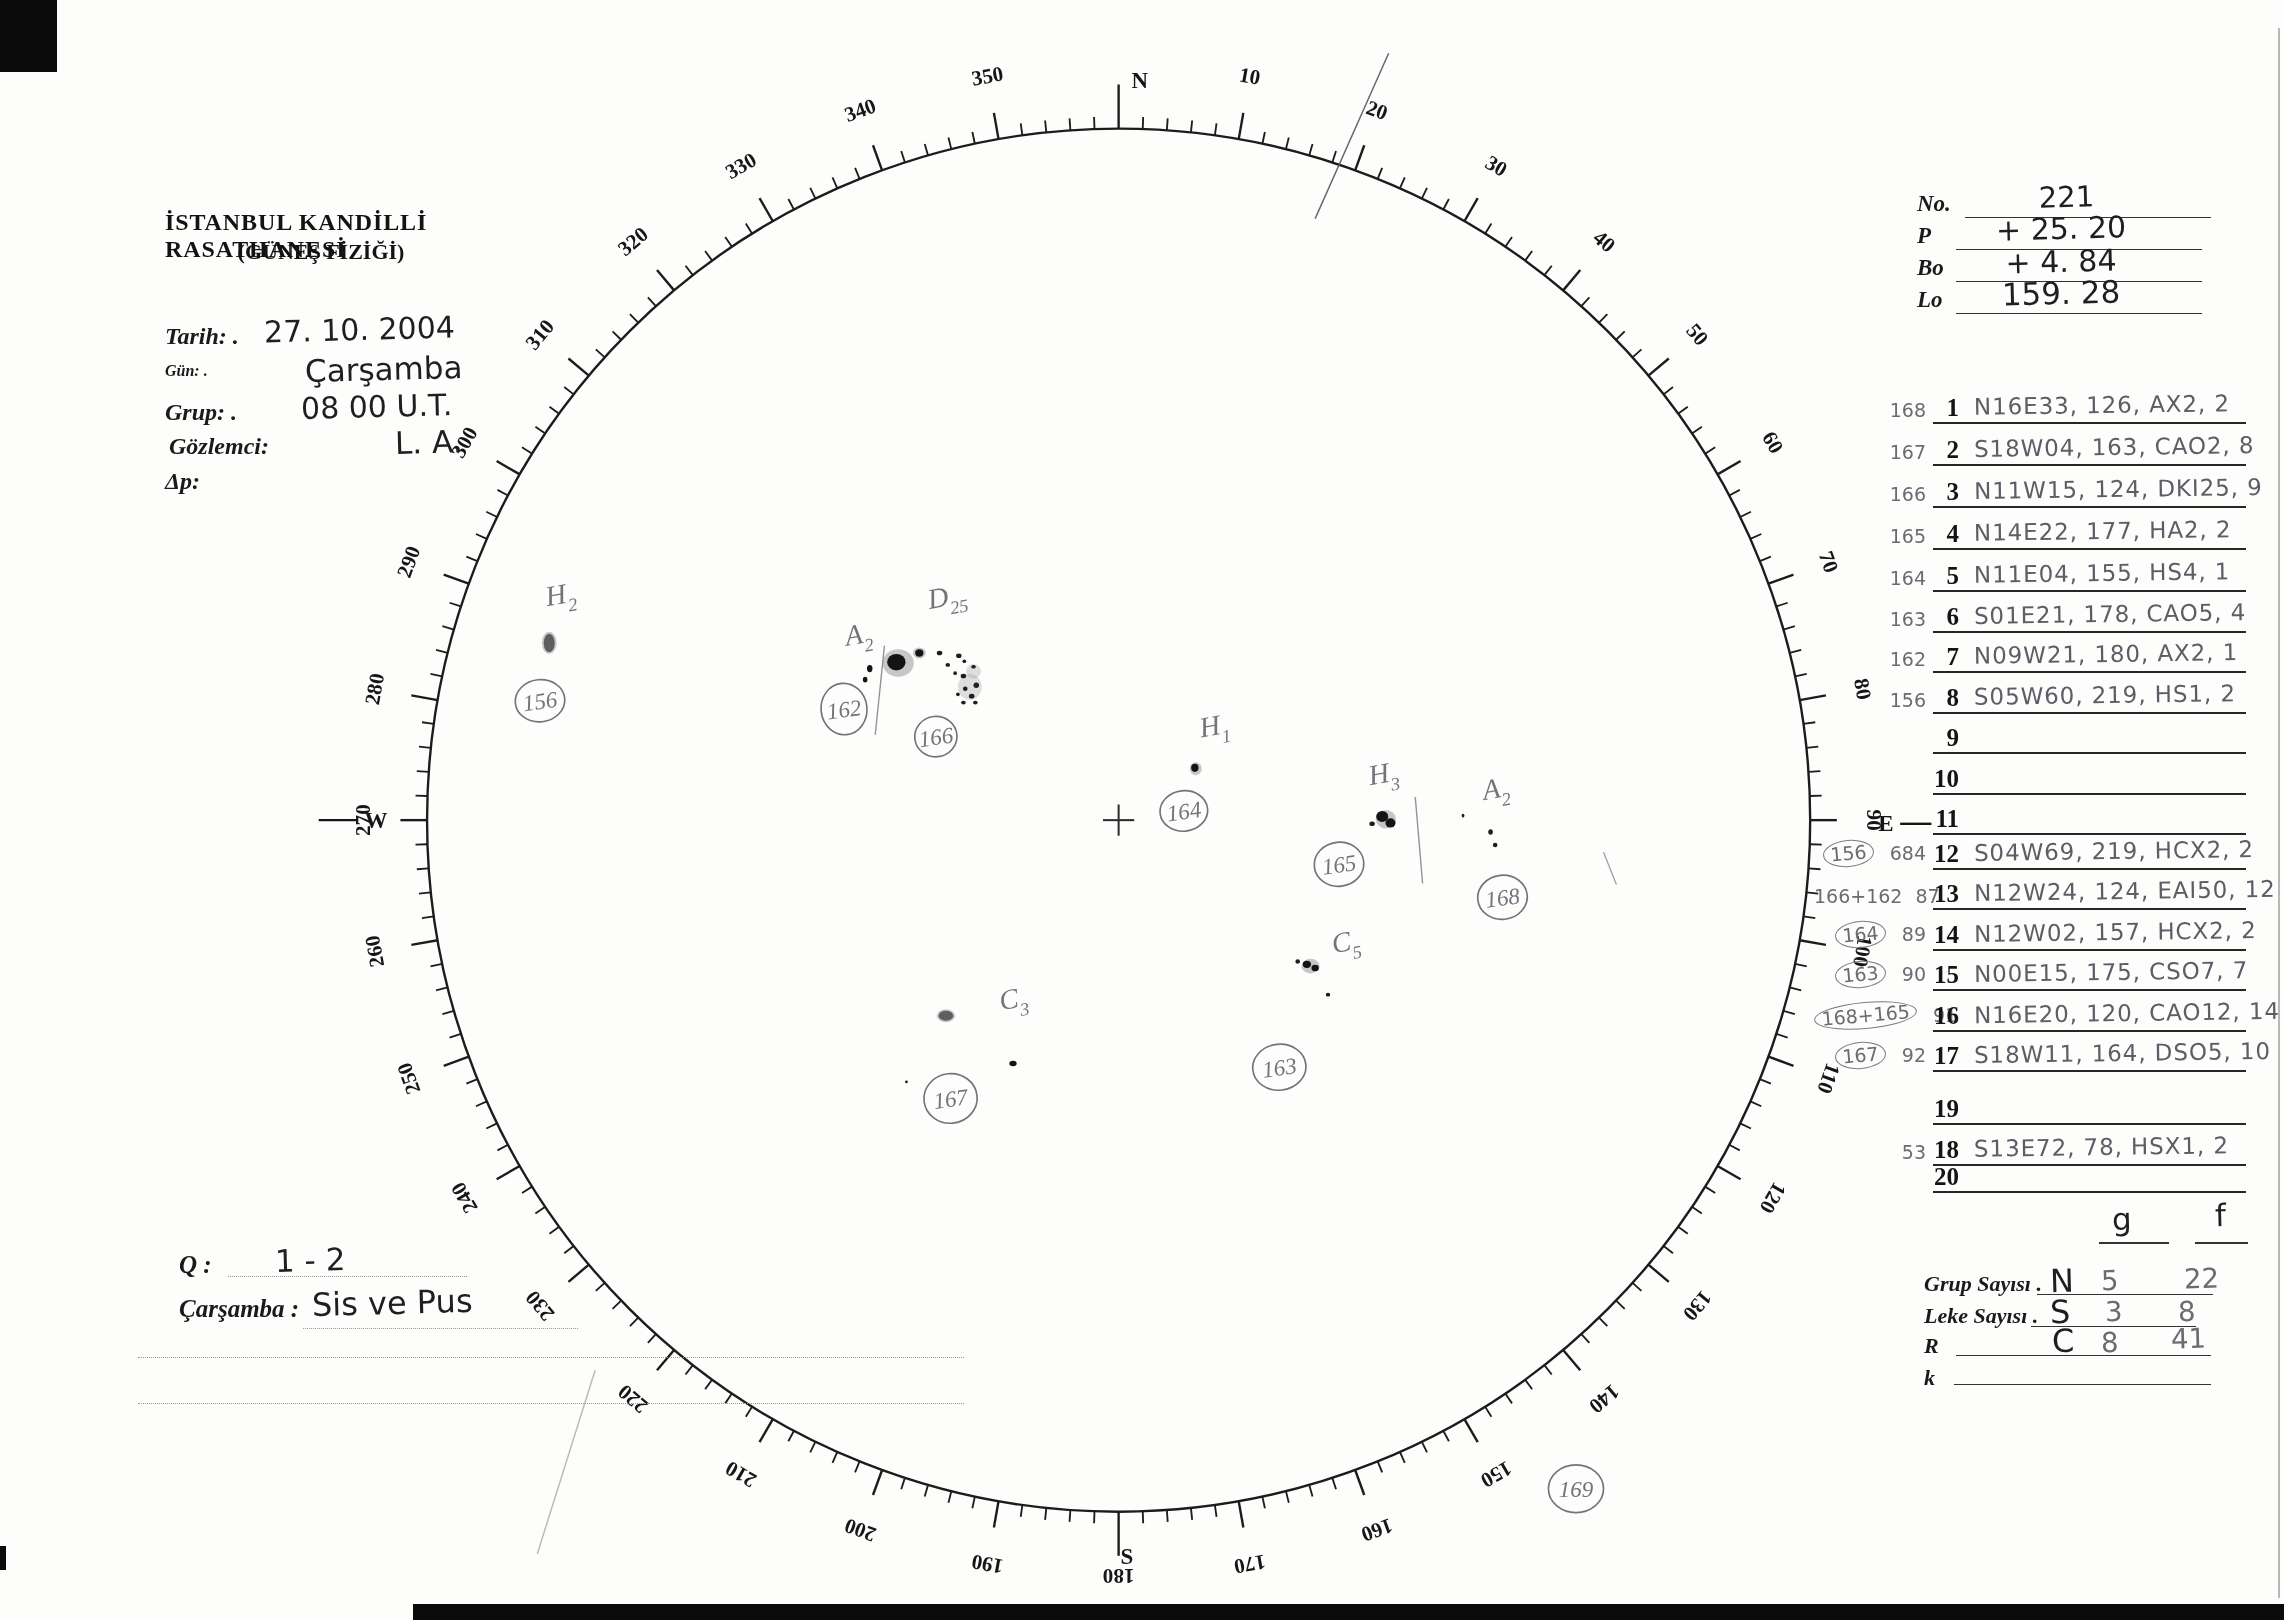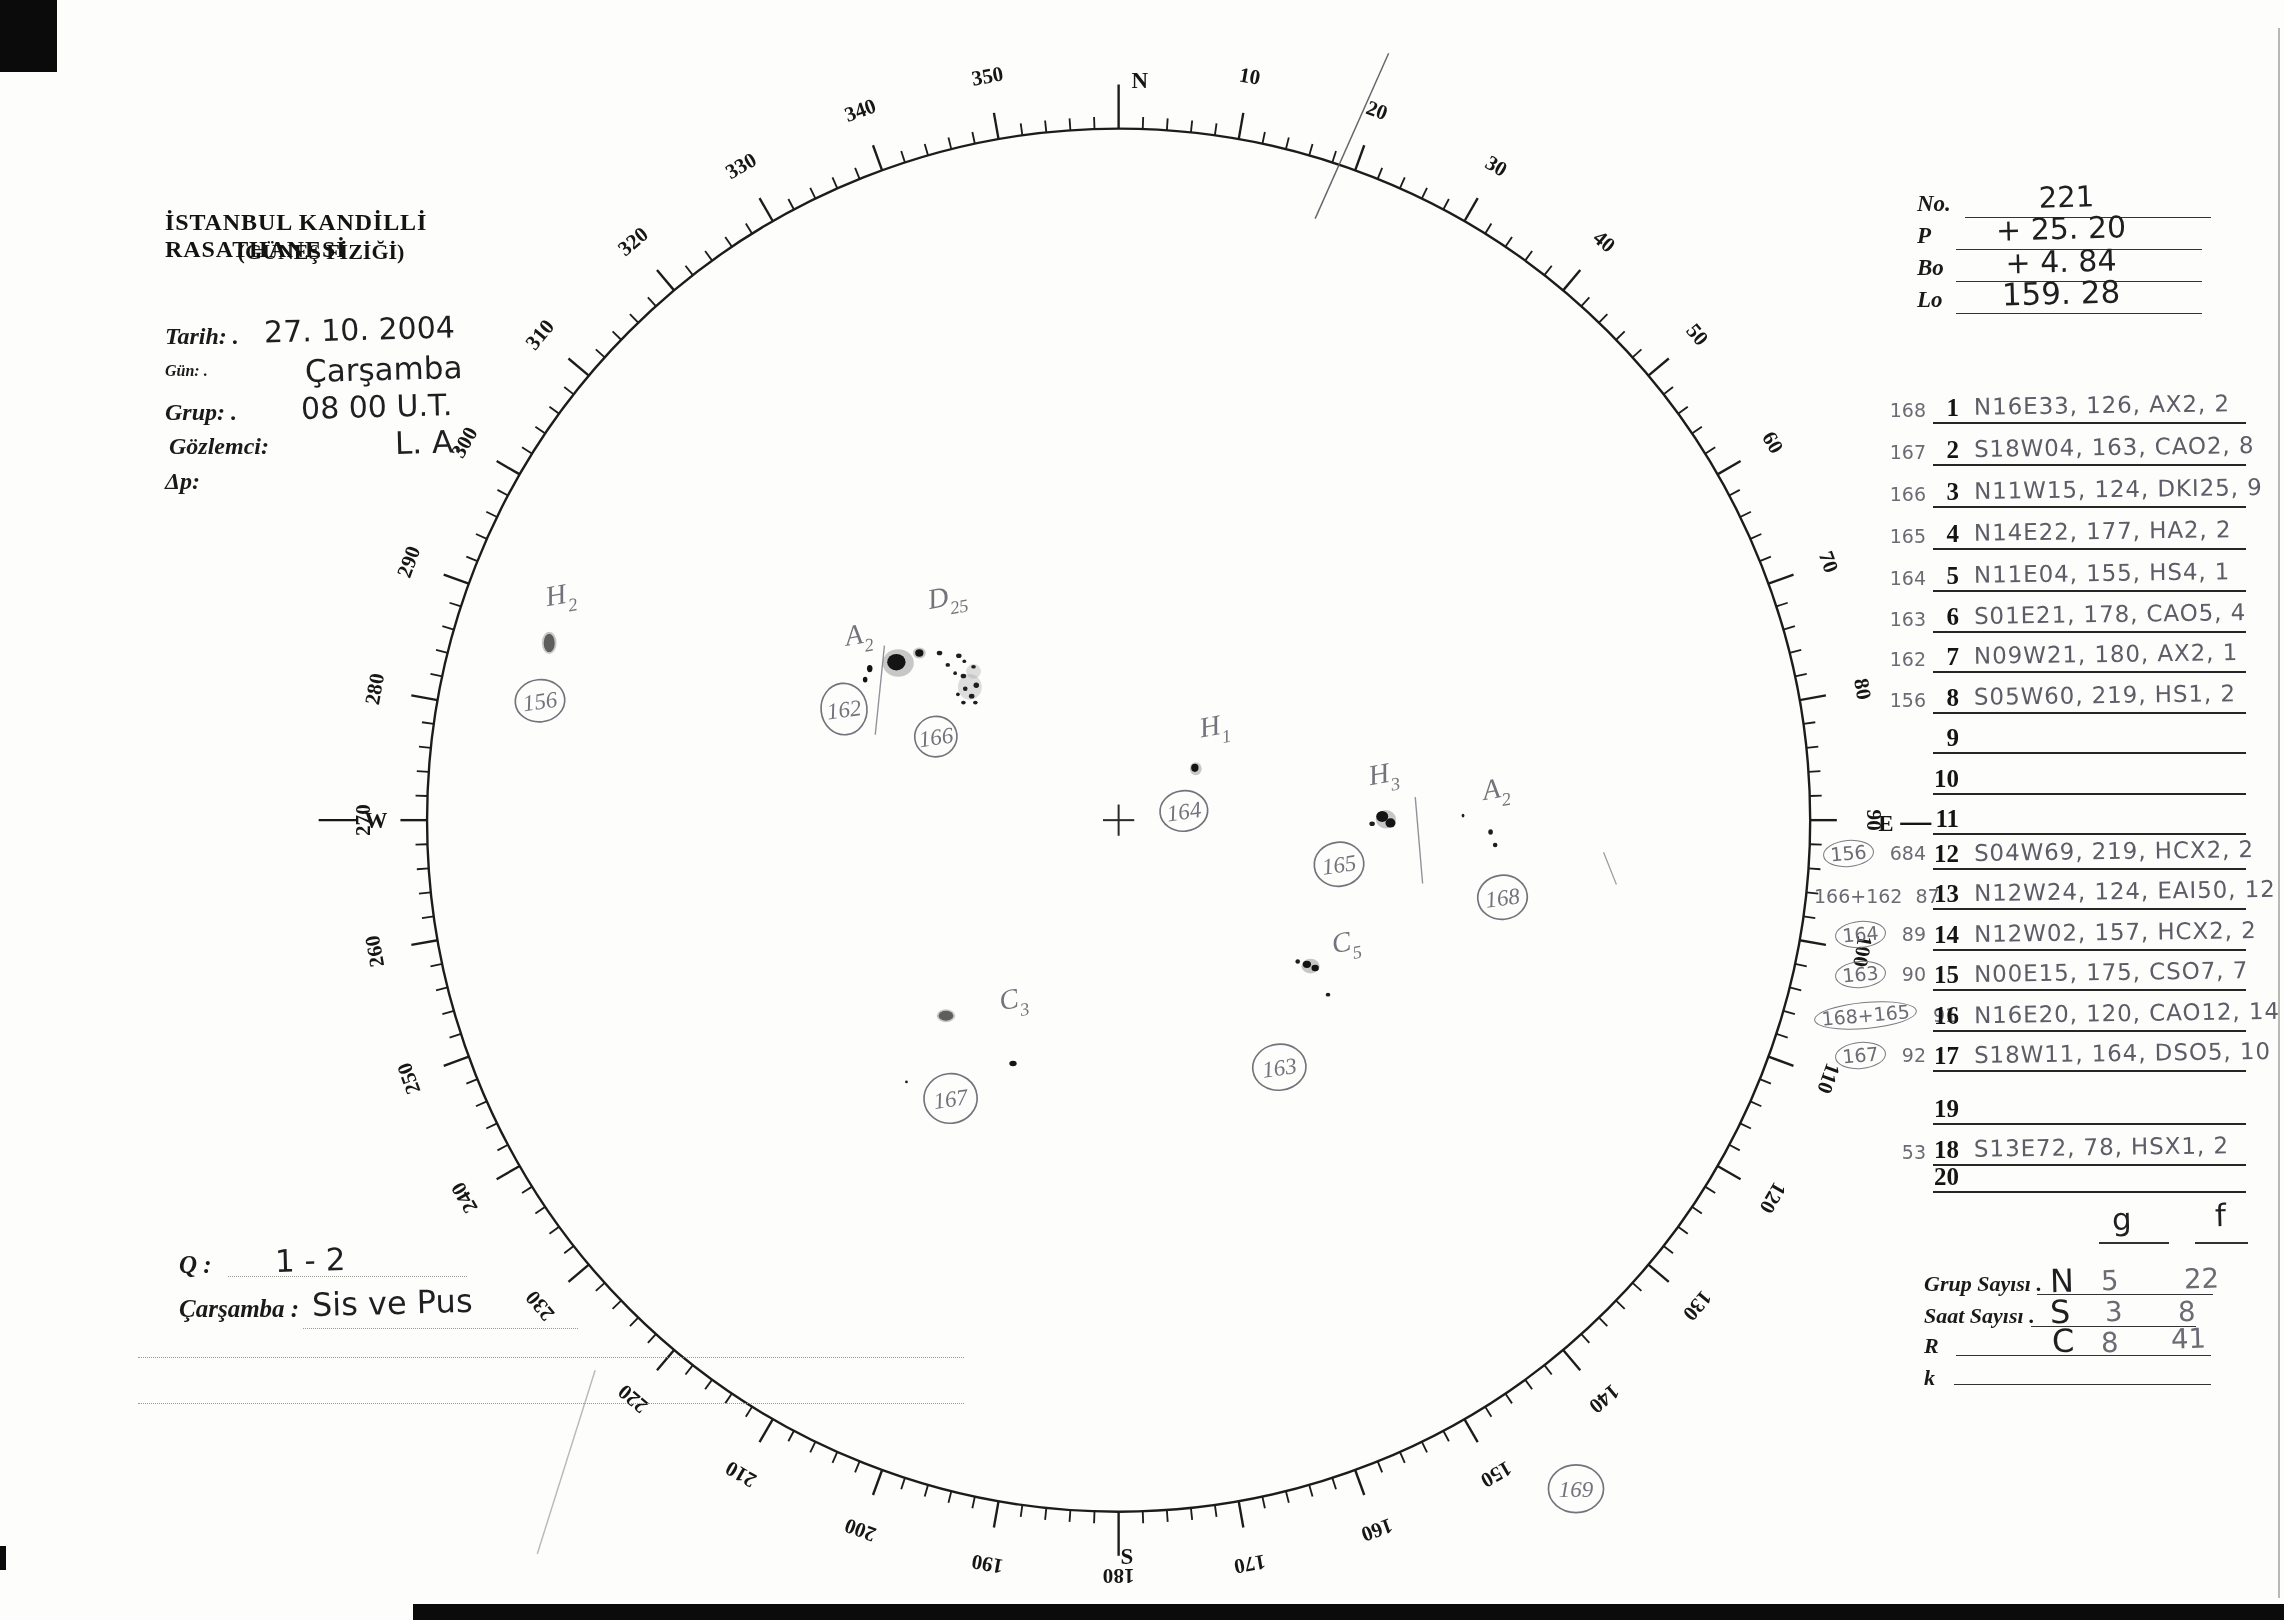--- a/index.html
+++ b/index.html
@@ -487,21 +487,21 @@
   <div class="field-line" style="left:2099px;top:1242px;width:70px;border-bottom-width:2.8px;"></div>
   <div class="abs hw" style="left:2215px;top:1197px;font-size:31px;">f</div>
   <div class="field-line" style="left:2195px;top:1242px;width:53px;border-bottom-width:2.8px;"></div>
 
   <div class="abs plabel" style="left:1924px;top:1271px;font-size:22px;">Grup Sayısı .</div>
   <div class="abs hw" style="left:2050px;top:1262px;font-size:32px;">N</div>
   <div class="abs hw pencil" style="left:2101px;top:1264px;font-size:27.5px;">5</div>
   <div class="abs hw pencil" style="left:2184px;top:1262px;font-size:27.5px;">22</div>
   <div class="field-line" style="left:2037px;top:1294px;width:176px;"></div>
 
-  <div class="abs plabel" style="left:1924px;top:1303px;font-size:22px;">Saat Sayısı .</div>
+  <div class="abs plabel" style="left:1924px;top:1303px;font-size:22px;">Leke Sayısı .</div>
   <div class="abs hw" style="left:2050px;top:1293px;font-size:32px;">S</div>
   <div class="abs hw pencil" style="left:2105px;top:1295px;font-size:27.5px;">3</div>
   <div class="abs hw pencil" style="left:2178px;top:1295px;font-size:27.5px;">8</div>
   <div class="field-line" style="left:2031px;top:1326px;width:165px;"></div>
 
   <div class="abs plabel" style="left:1924px;top:1333px;font-size:22px;">R</div>
   <div class="abs hw" style="left:2052px;top:1322px;font-size:32px;">C</div>
   <div class="abs hw pencil" style="left:2101px;top:1326px;font-size:27.5px;">8</div>
   <div class="abs hw pencil" style="left:2171px;top:1322px;font-size:27.5px;">41</div>
   <div class="field-line" style="left:1956px;top:1355px;width:255px;"></div>

